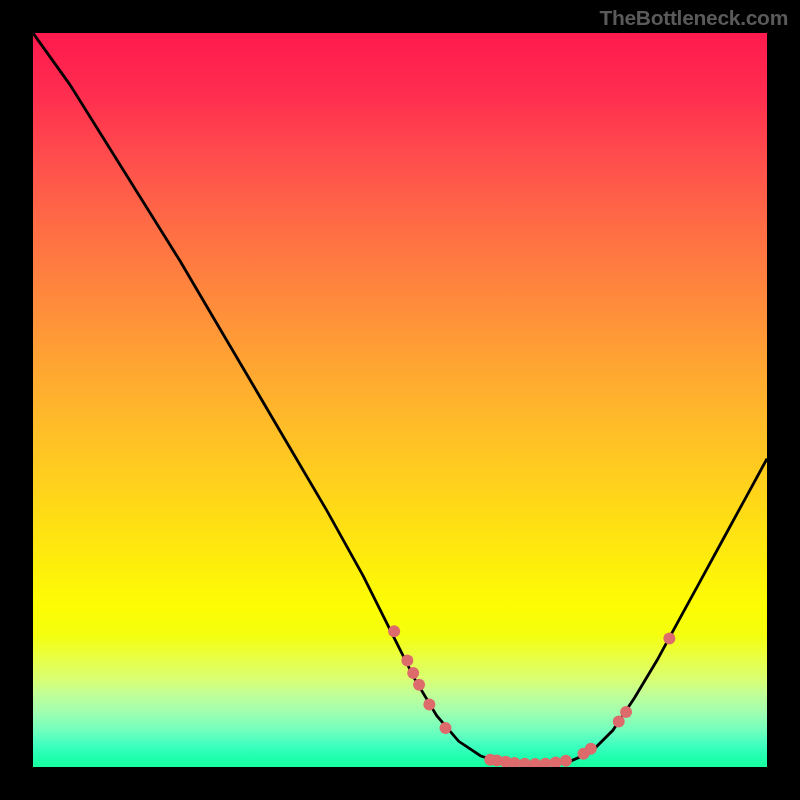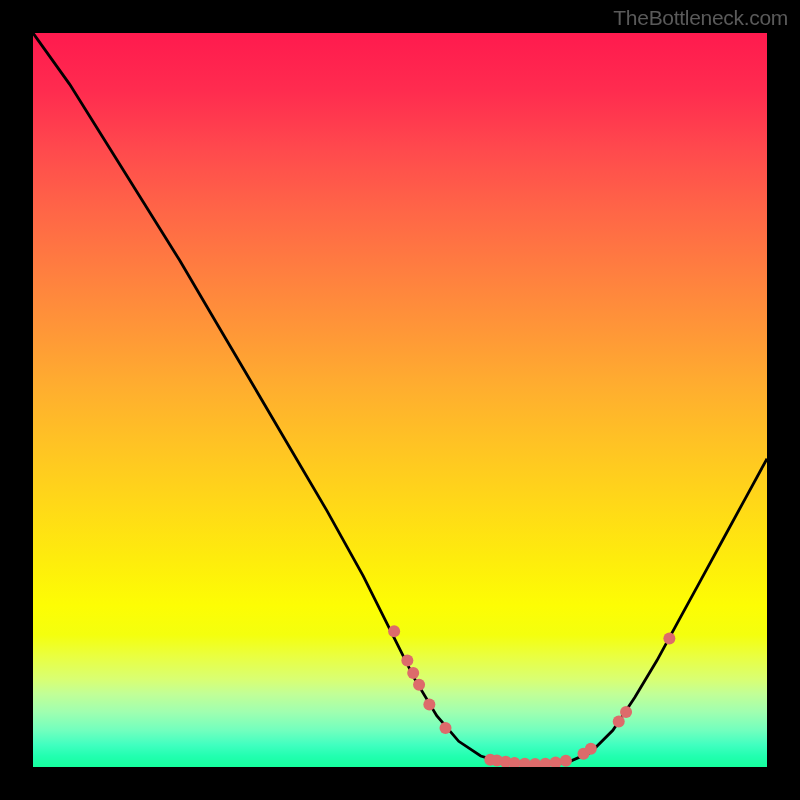--- a/index.html
+++ b/index.html
@@ -15,21 +15,21 @@
     position: relative;
     width: 800px;
     height: 800px;
   }
   .watermark {
     position: absolute;
     top: 6px;
     right: 12px;
     color: #5a5a5a;
     font-size: 21px;
-    font-weight: 400;
+    font-weight: 700;
     z-index: 10;
     letter-spacing: -0.3px;
   }
   .plot-area {
     position: absolute;
     left: 33px;
     top: 33px;
     width: 734px;
     height: 734px;
     overflow: hidden;

